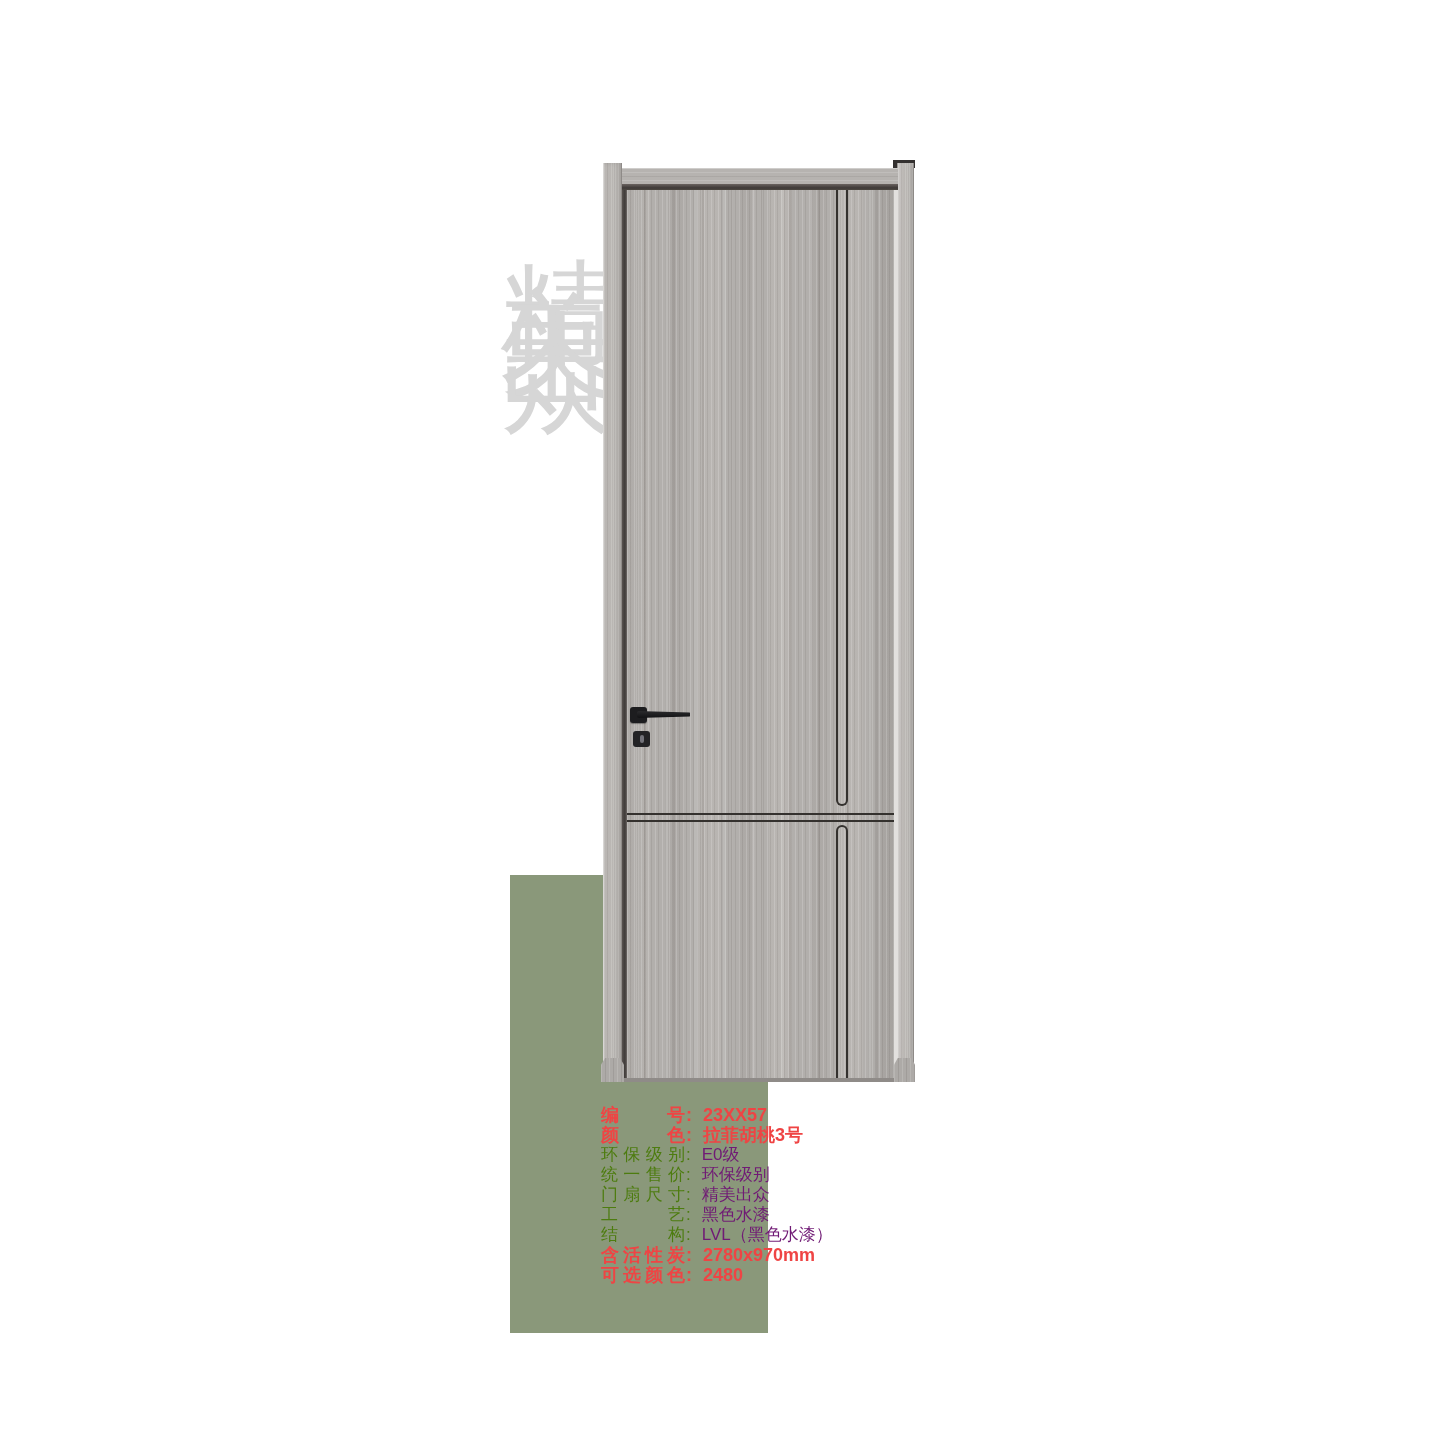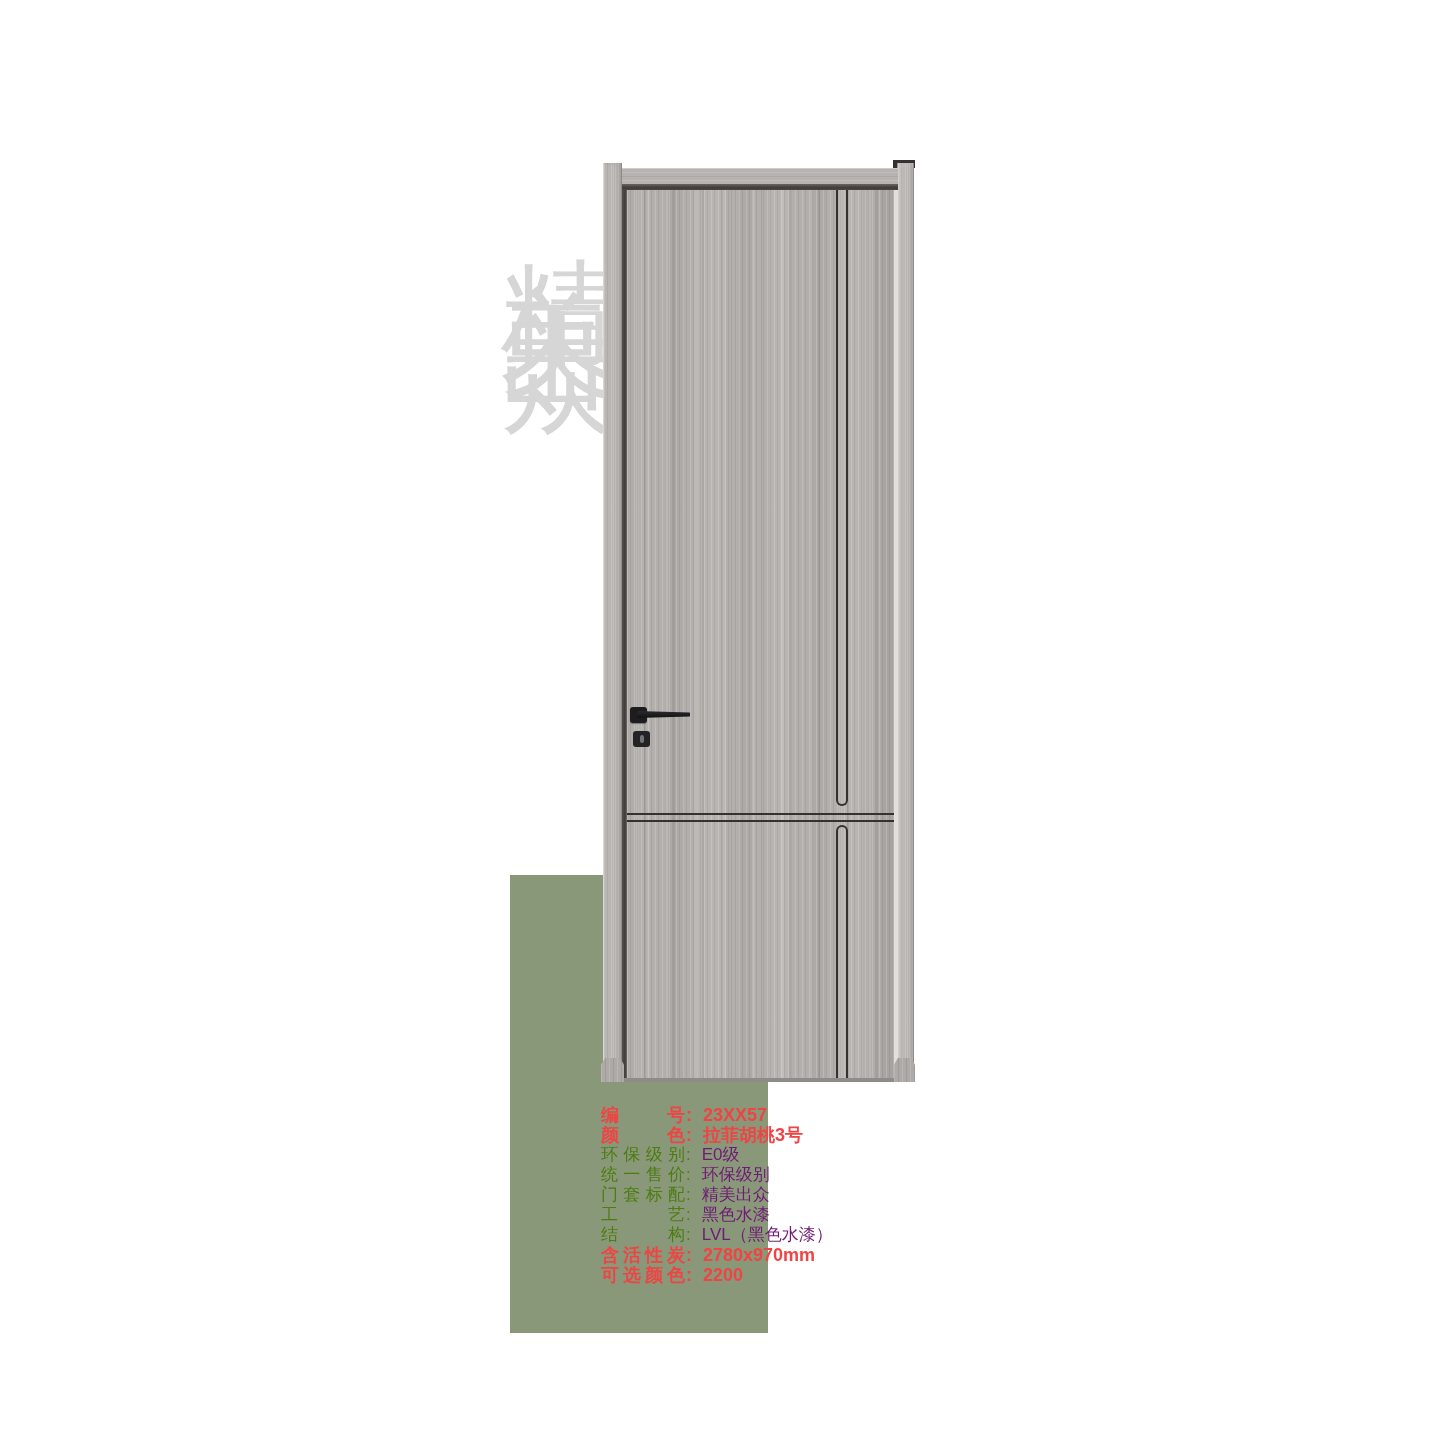--- a/index.html
+++ b/index.html
@@ -196,21 +196,21 @@
       <span class="spec-label">环保级别</span>
         <span class="spec-colon">:</span>
         <span class="spec-value">E0级</span>
     </div>
     <div class="spec-row reg">
       <span class="spec-label">统一售价</span>
         <span class="spec-colon">:</span>
         <span class="spec-value">环保级别</span>
     </div>
     <div class="spec-row reg">
-      <span class="spec-label">门套标配</span>
+      <span class="spec-label">门扇尺寸</span>
         <span class="spec-colon">:</span>
         <span class="spec-value">精美出众</span>
     </div>
     <div class="spec-row reg">
       <span class="spec-label">工艺</span>
         <span class="spec-colon">:</span>
         <span class="spec-value">黑色水漆</span>
     </div>
     <div class="spec-row reg">
       <span class="spec-label">结构</span>
@@ -218,17 +218,17 @@
         <span class="spec-value">LVL（黑色水漆）</span>
     </div>
     <div class="spec-row em">
       <span class="spec-label">含活性炭</span>
         <span class="spec-colon">:</span>
         <span class="spec-value">2780x970mm</span>
     </div>
     <div class="spec-row em">
       <span class="spec-label">可选颜色</span>
         <span class="spec-colon">:</span>
-        <span class="spec-value">2200</span>
+        <span class="spec-value">2480</span>
     </div>
   </div>
 
 </div>
 
 </body></html>

